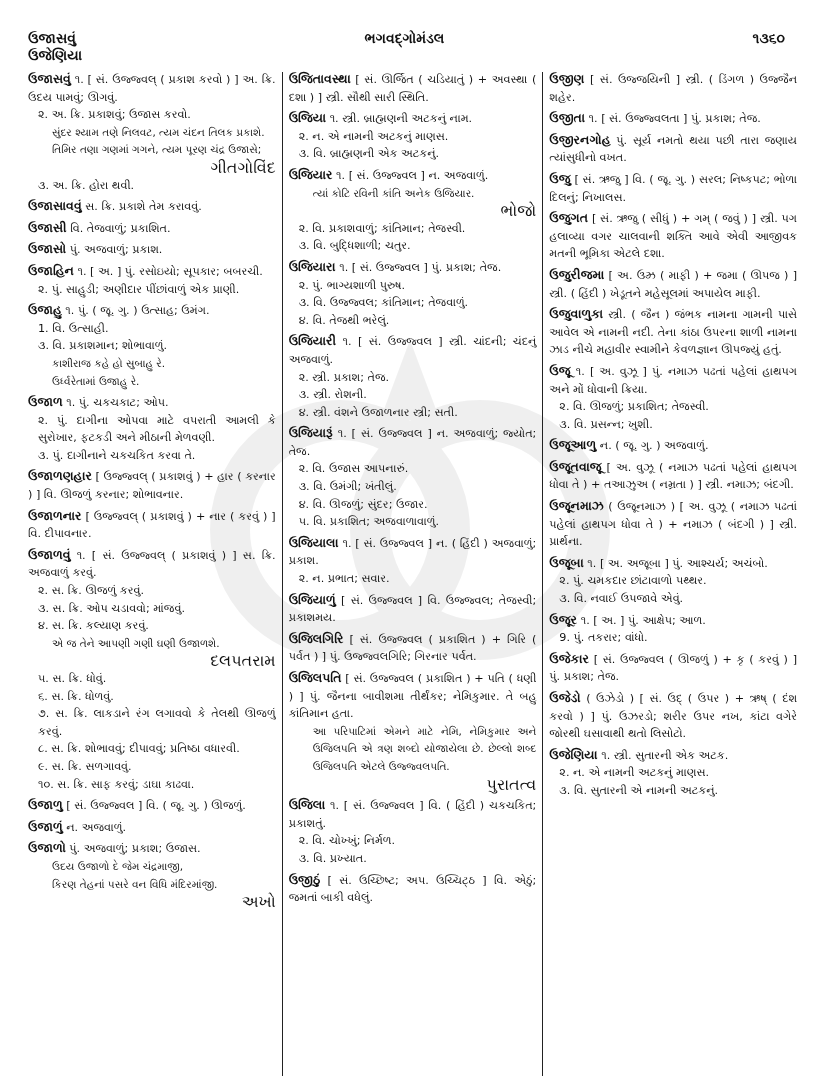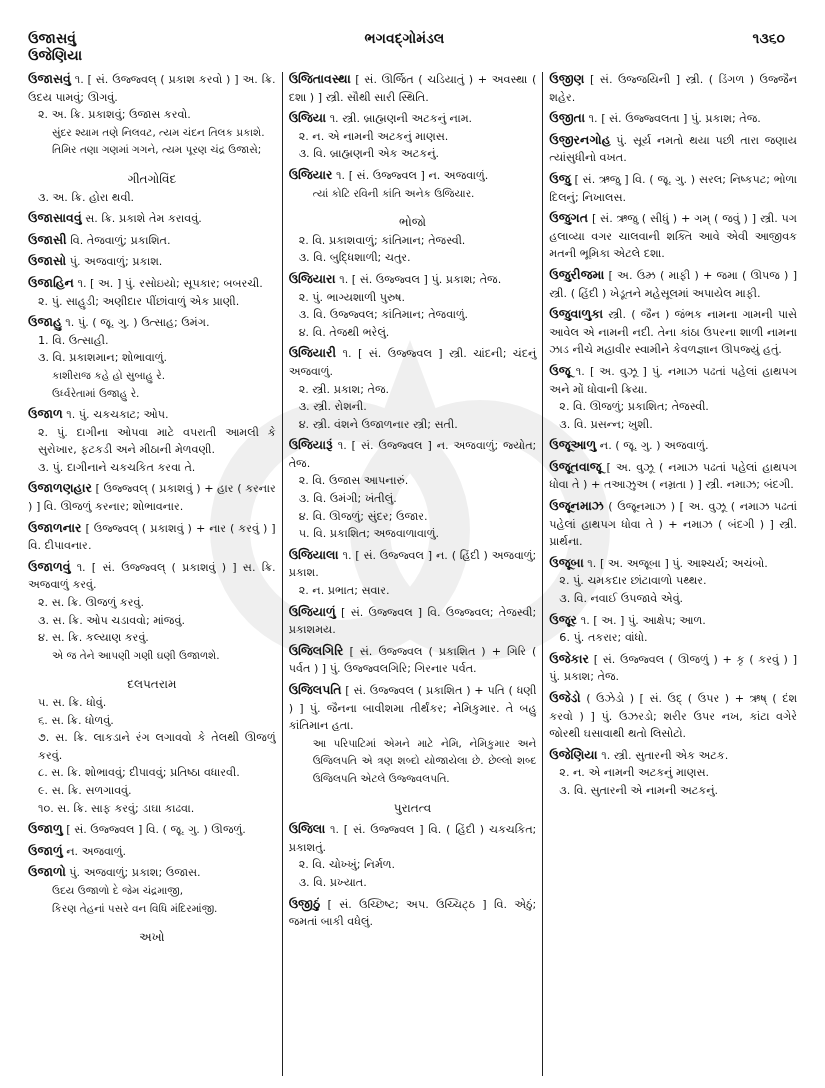--- a/index.html
+++ b/index.html
@@ -18,21 +18,21 @@
   .hdr .center { position: absolute; left: 0; right: 16px; text-align: center; top: 0; font-weight: bold; font-size: 14px; }
   .hdr .right { position: absolute; right: 12px; top: 0; font-weight: bold; font-size: 14px; }
   .cols { position: absolute; top: 70px; left: 28px; right: 22px; bottom: 20px; display: flex; }
   .col { flex: 1; padding: 0 6px; overflow: hidden; font-size: 11.2px; line-height: 17.6px; }
   .col.c1 { padding-left: 0; }
   .divider { width: 1px; background: #222; margin-top: 2px; height: 1004px; }
   .entry { margin-bottom: 3px; text-align: justify; }
   .head { font-weight: bold; font-size: 12.5px; }
   .sense { padding-left: 10px; }
   .quote { padding-left: 24px; font-size: 10.5px; }
-  .src { text-align: center; font-size: 12px; margin-top: 12px; }
+  .src { text-align: right; font-size: 16px; }
 </style>
 </head>
 <body>
 
 <svg class="watermark" viewBox="0 0 400 500">
   <circle cx="130" cy="230" r="110" fill="none" stroke="#000" stroke-width="40"></circle>
   <circle cx="270" cy="230" r="110" fill="none" stroke="#000" stroke-width="40"></circle>
   <path d="M200 40 L230 120 L170 120 Z" fill="#000"></path>
 </svg>
 
@@ -210,21 +210,21 @@
       <div class="entry">
         <div><span class="head">ઉજૂનમાઝ</span> <span>( ઉજૂનમાઝ ) [ અ. વુઝૂ ( નમાઝ પઢતાં પહેલાં હાથપગ ધોવા તે ) + નમાઝ ( બંદગી ) ] સ્ત્રી. પ્રાર્થના.</span></div>
       </div>
       <div class="entry">
         <div><span class="head">ઉજૂબા</span> <span>૧. [ અ. અજૂબા ] પું. આશ્ચર્ય; અચંબો.</span></div>
         <div class="sense">૨. પું. ચમકદાર છાંટાવાળો પથ્થર.</div>
         <div class="sense">૩. વિ. નવાઈ ઉપજાવે એવું.</div>
       </div>
       <div class="entry">
         <div><span class="head">ઉજૂર</span> <span>૧. [ અ. ] પું. આક્ષેપ; આળ.</span></div>
-        <div class="sense">6. પું. તકરાર; વાંધો.</div>
+        <div class="sense">9. પું. તકરાર; વાંધો.</div>
       </div>
       <div class="entry">
         <div><span class="head">ઉજેકાર</span> <span>[ સં. ઉજ્જ્વલ ( ઊજળું ) + કૃ ( કરવું ) ] પું. પ્રકાશ; તેજ.</span></div>
       </div>
       <div class="entry">
         <div><span class="head">ઉજેડો</span> <span>( ઉઝેડો ) [ સં. ઉદ્ ( ઉપર ) + ઋષ્ ( દંશ કરવો ) ] પું. ઉઝરડો; શરીર ઉપર નખ, કાંટા વગેરે જોરથી ઘસાવાથી થતો લિસોટો.</span></div>
       </div>
       <div class="entry">
         <div><span class="head">ઉજેણિયા</span> <span>૧. સ્ત્રી. સુતારની એક અટક.</span></div>
         <div class="sense">૨. ન. એ નામની અટકનું માણસ.</div>

